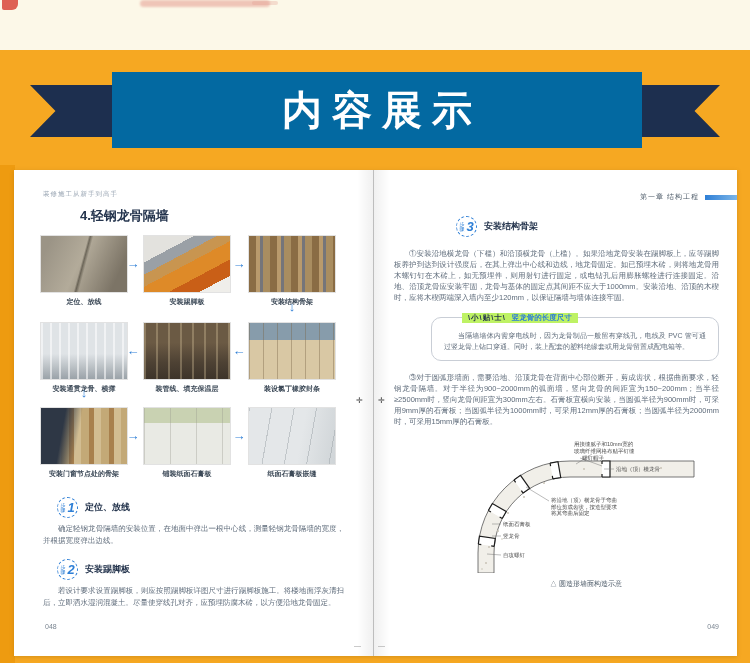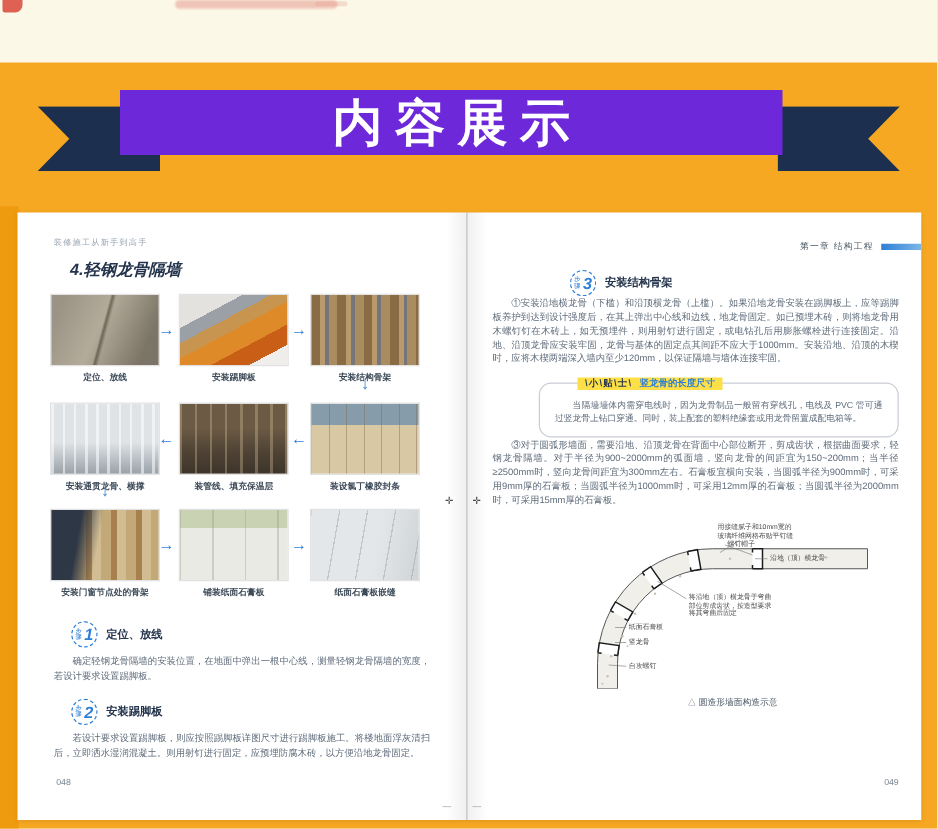--- a/index.html
+++ b/index.html
@@ -10,21 +10,21 @@
   
   .top-strip { position:absolute; top:0; left:0; width:750px; height:50px; background:#FCF8E8; }
   .artifact-a { position:absolute; top:0; left:2px; width:16px; height:10px; background:#d8463a; opacity:.85; border-radius:0 0 6px 2px; }
   .artifact-b { position:absolute; top:0; left:140px; width:130px; height:7px; background:#d8695f; opacity:.35; border-radius:4px; filter:blur(1px); }
   .artifact-c { position:absolute; top:1px; left:252px; width:26px; height:4px; background:#e09a90; opacity:.3; border-radius:3px; }
 
   
   .flag { position:absolute; top:85px; width:98px; height:52px; background:#1D2F4F; }
   .flag-left  { left:30px;  clip-path:polygon(0 0,100% 0,100% 100%,0 100%,26% 50%); }
   .flag-right { left:622px; clip-path:polygon(0 0,100% 0,74% 50%,100% 100%,0 100%); }
-  .banner-bar { position:absolute; top:72px; left:96px; width:530px; height:52px; background:#6d28d9;
+  .banner-bar { position:absolute; top:72px; left:112px; width:530px; height:76px; background:#0369a1;
                 display:flex; align-items:center; justify-content:center; }
   .banner-title { color:#ffffff; font-size:40px; font-weight:bold; letter-spacing:10px; text-indent:10px; }
 
   
   .left-bar { position:absolute; left:0; top:165px; width:15px; height:498px; background:#EE9B10; }
   .spread { position:absolute; left:14px; top:170px; width:723px; height:486px; background:#ffffff;
             display:flex; box-shadow:0 1px 4px rgba(120,80,0,.25); }
   .page { position:relative; height:486px; }
   .page-left { width:359px; }
   .page-left::after { content:""; position:absolute; top:0; right:0; width:16px; height:100%;
@@ -33,21 +33,21 @@
   .page-right::before { content:""; position:absolute; top:0; left:0; width:16px; height:100%;
                       background:linear-gradient(to left, rgba(0,0,0,0), rgba(0,0,0,.06)); }
 
   .regmark { position:absolute; font-size:8px; color:#4a4a4a; z-index:3; }
   .regmark-l { left:342px; top:226px; } .regmark-r { left:364px; top:226px; }
   .trimdash { position:absolute; font-size:7px; color:#9a9a9a; z-index:3; }
   .trim-l { left:340px; top:472px; } .trim-r { left:364px; top:472px; }
 
   
   .lp-run { margin:20px 0 0 29px; font-size:6.5px; color:#98a4b2; letter-spacing:1px; }
-  .lp-head { margin:8px 0 0 42px; font-size:13px; font-weight:bold; color:#24344d;font-style:italic; }
+  .lp-head { margin:8px 0 0 66px; font-size:13px; font-weight:bold; color:#24344d; }
 
   .flow { position:relative; height:246px; margin-top:10px; }
   .ph { position:absolute; width:88px; height:58px; border:1px solid #e2e2e2; }
   .cap { position:absolute; width:88px; text-align:center; font-size:7px; color:#3d4a58; font-weight:bold; }
   .c1 { left:26px; } .c2 { left:129px; } .c3 { left:234px; }
   .r1 { top:0; } .r2 { top:87px; } .r3 { top:172px; }
   .capr1 { top:62px; } .capr2 { top:149px; } .capr3 { top:234px; }
   .arrow { position:absolute; width:18px; text-align:center; font-size:13px; font-weight:bold; color:#2E7FD6; }
   .ha1 { left:110px; } .ha2 { left:216px; }
   .har1 { top:21px; } .har2 { top:108px; } .har3 { top:193px; }
@@ -83,25 +83,25 @@
                text-align:justify; text-indent:2em; }
 
   .pagenum { position:absolute; bottom:26px; font-size:7px; color:#7a8591; }
   .pn-l { left:31px; } .pn-r { right:18px; }
 
   
   .rp-runrow { display:flex; align-items:center; justify-content:flex-end; gap:6px; margin-top:22px; }
   .rp-run { font-size:7px; color:#4a5866; letter-spacing:1px; }
   .rp-runbar { width:32px; height:5px; background:linear-gradient(to right,#2E7FD6,#7db6e8); flex:none; margin-right:-18px; }
   .rp-steprow { margin-left:62px; margin-top:14px; }
-  .para { margin-top:0; font-size:7.5px; line-height:11px; color:#5f6c7b; text-align:justify; text-indent:2em; }
+  .para { margin-top:11px; font-size:7.5px; line-height:11px; color:#5f6c7b; text-align:justify; text-indent:2em; }
 
   .tip { position:relative; border:1px solid #c9ced6; border-radius:10px; margin:14px 0 0 37px;
          padding:12px 12px 8px 12px; }
-  .tip-head { position:absolute; top:-5px; left:30px; background:#fde047; padding:0 6px;
+  .tip-head { position:absolute; top:-5px; left:30px; background:#bef264; padding:0 6px;
               display:flex; align-items:center; gap:6px; }
   .tip-tag { font-size:7.5px; font-weight:bold; color:#24344d; letter-spacing:1px; }
   .tip-title { font-size:7.5px; font-weight:bold; color:#2E7FD6; }
   .tip-body { font-size:7px; line-height:11px; color:#5f6c7b; text-align:justify; text-indent:2em; }
 
   .diagram { position:relative; width:260px; height:132px; margin:14px 0 0 62px; }
   .dlabel { position:absolute; font-size:5.5px; line-height:6.5px; color:#4f4f4f; white-space:pre-line; }
   .dl-tape { left:118px; top:0; } .dl-screw { left:126px; top:14px; }
   .dl-runner { left:160px; top:25px; } .dl-cut { left:95px; top:56px; }
   .dl-board { left:47px; top:80px; } .dl-stud { left:47px; top:92px; } .dl-screw2 { left:47px; top:111px; }
@@ -167,30 +167,30 @@
         <span class="cap c3 capr3">纸面石膏板嵌缝</span>
       </div>
 
       <div class="step-row sr1">
         <span class="badge">
           <span class="badge-mini">步骤</span>
           <span class="badge-num">1</span>
         </span>
         <span class="step-title">定位、放线</span>
       </div>
-      <div class="step-body">确定轻钢龙骨隔墙的安装位置，在地面中弹出一根中心线，测量轻钢龙骨隔墙的宽度，若设计要求设置踢脚板。</div>
+      <div class="step-body">确定轻钢龙骨隔墙的安装位置，在地面中弹出一根中心线，测量轻钢龙骨隔墙的宽度，并根据宽度弹出边线。</div>
 
       <div class="step-row sr2">
         <span class="badge">
           <span class="badge-mini">步骤</span>
           <span class="badge-num">2</span>
         </span>
         <span class="step-title">安装踢脚板</span>
       </div>
-      <div class="step-body">若设计要求设置踢脚板，则应按照踢脚板详图尺寸进行踢脚板施工。将楼地面浮灰清扫后，立即洒水湿润混凝土。则用射钉进行固定，应预埋防腐木砖，以方便沿地龙骨固定。</div>
+      <div class="step-body">若设计要求设置踢脚板，则应按照踢脚板详图尺寸进行踢脚板施工。将楼地面浮灰清扫后，立即洒水湿润混凝土。尽量使穿线孔对齐，应预埋防腐木砖，以方便沿地龙骨固定。</div>
 
       <span class="pagenum pn-l">048</span>
     </div>
 
     <div class="page page-right">
       <div class="rp-runrow">
         <span class="rp-run">第一章 结构工程</span>
         <span class="rp-runbar"></span>
       </div>
 

